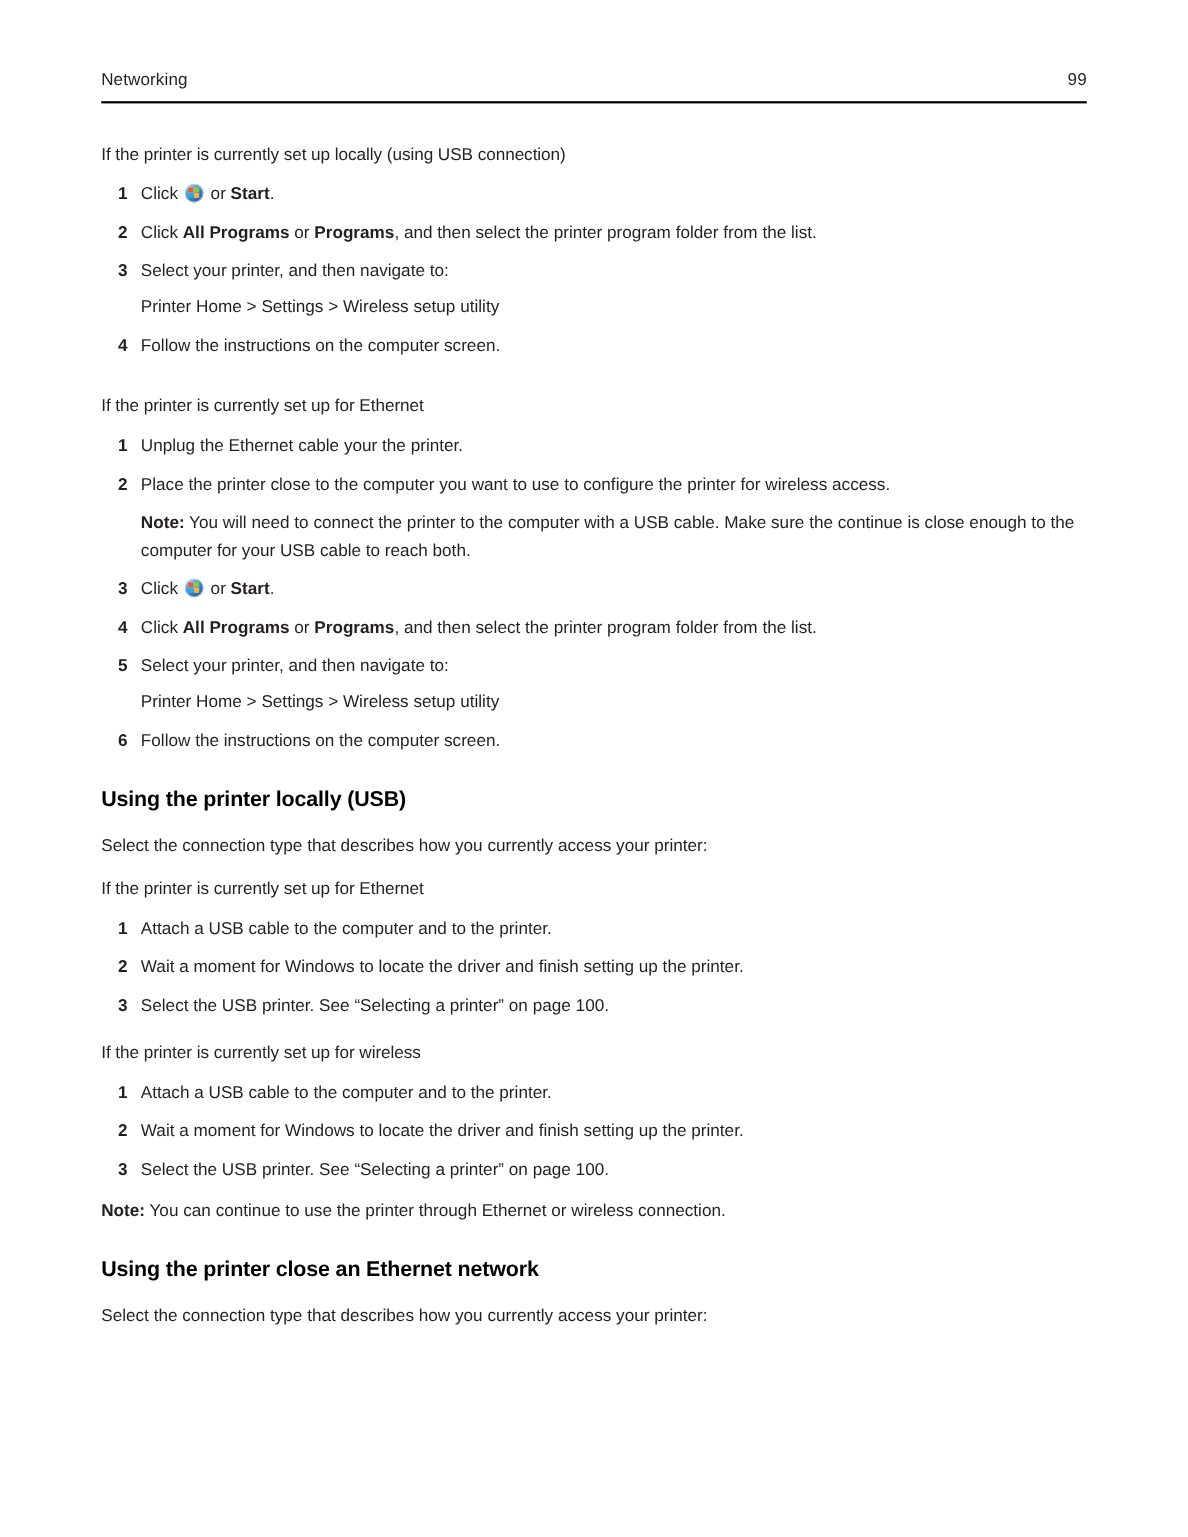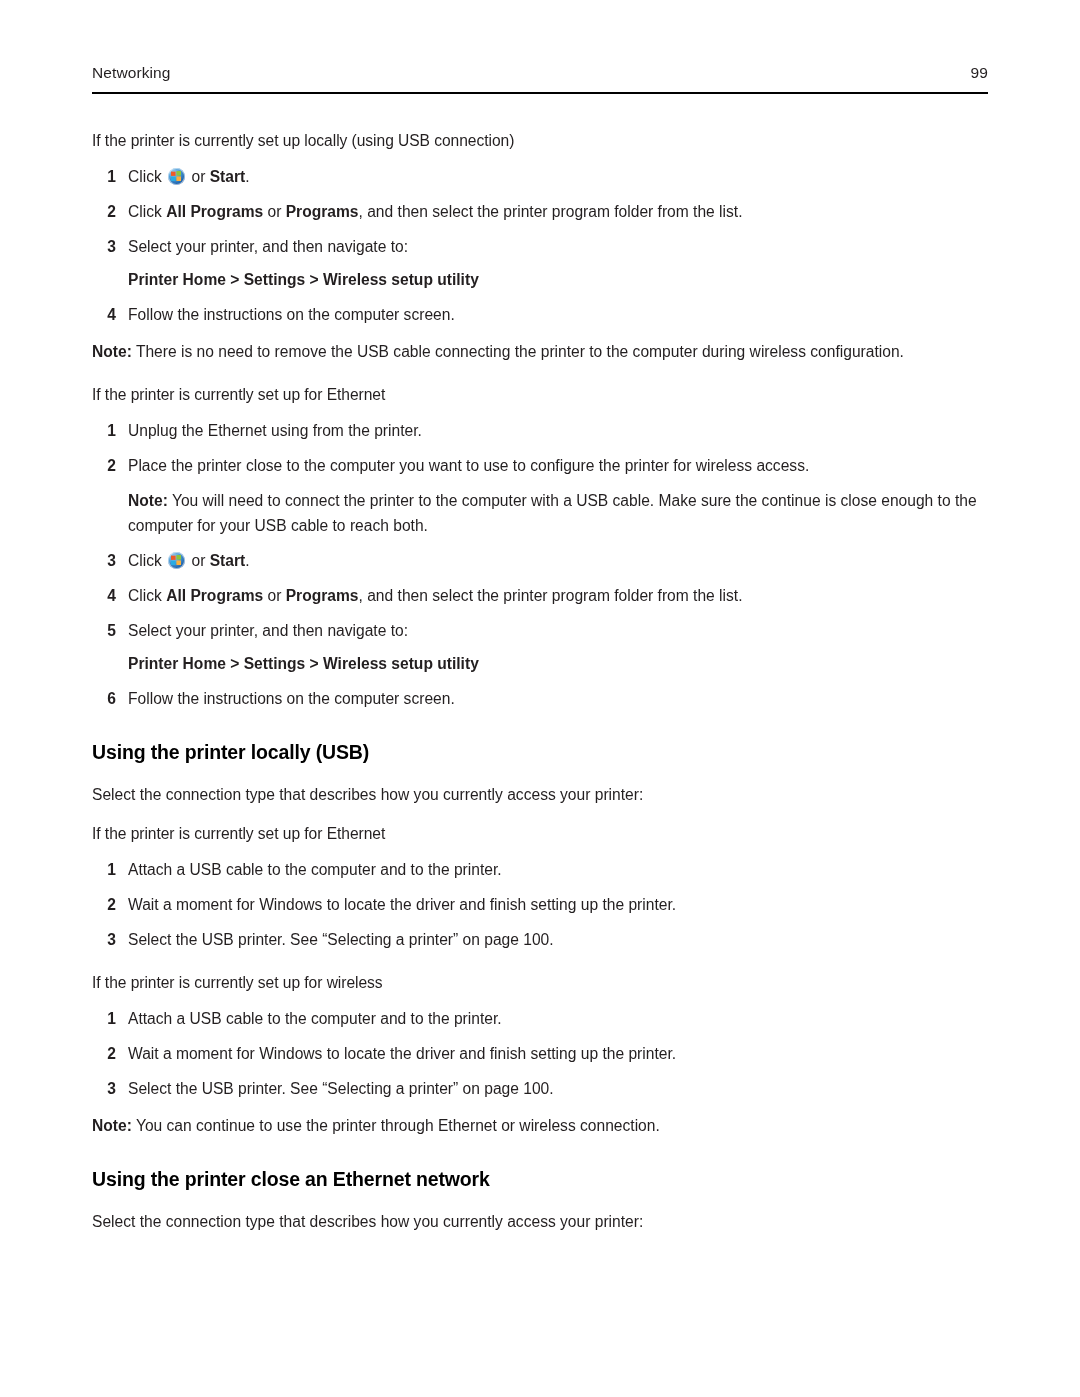--- a/index.html
+++ b/index.html
@@ -103,21 +103,21 @@
     font-size: 15.6px;
     color: #231f20;
   }
   .olist li .txt b { font-weight: bold; }
 
   
   .path-line {
     padding-left: 36px;
     font-size: 15.6px;
     line-height: 25px;
-    font-weight: bold;
+    font-weight: normal;
     color: #231f20;
   }
   .gap-8  { height: 8px; }
   .gap-10 { height: 10px; }
   .gap-12 { height: 12px; }
   .gap-14 { height: 14px; }
   .gap-18 { height: 18px; }
   .gap-22 { height: 22px; }
   .gap-30 { height: 30px; }
 
@@ -176,31 +176,30 @@
       <div class="gap-8"></div>
       <div class="path-line">Printer Home &gt; Settings &gt; Wireless setup utility</div>
       <div class="gap-10"></div>
       <li>
         <span class="num">4</span>
         <span class="txt">Follow the instructions on the computer screen.</span>
       </li>
     </ol>
 
     <div class="gap-12"></div>
-    <p class="para"><b class="note-label">Note:</b><span> There is no need to remove the USB cable connecting the printer to the computer during wireless configuration.</span></p>
 
     <div class="gap-22"></div>
 
     <div class="h3">If the printer is currently set up for Ethernet</div>
     <div class="gap-14"></div>
 
     <ol class="olist">
       <li>
         <span class="num">1</span>
-        <span class="txt">Unplug the Ethernet using from the printer.</span>
+        <span class="txt">Unplug the Ethernet cable your the printer.</span>
       </li>
       <div class="gap-10"></div>
       <li>
         <span class="num">2</span>
         <span class="txt">Place the printer close to the computer you want to use to configure the printer for wireless access.</span>
       </li>
       <div class="gap-10"></div>
       <p class="para indented"><b class="note-label">Note:</b><span> You will need to connect the printer to the computer with a USB cable. Make sure the continue is close enough to the computer for your USB cable to reach both.</span></p>
       <div class="gap-10"></div>
       <li>

